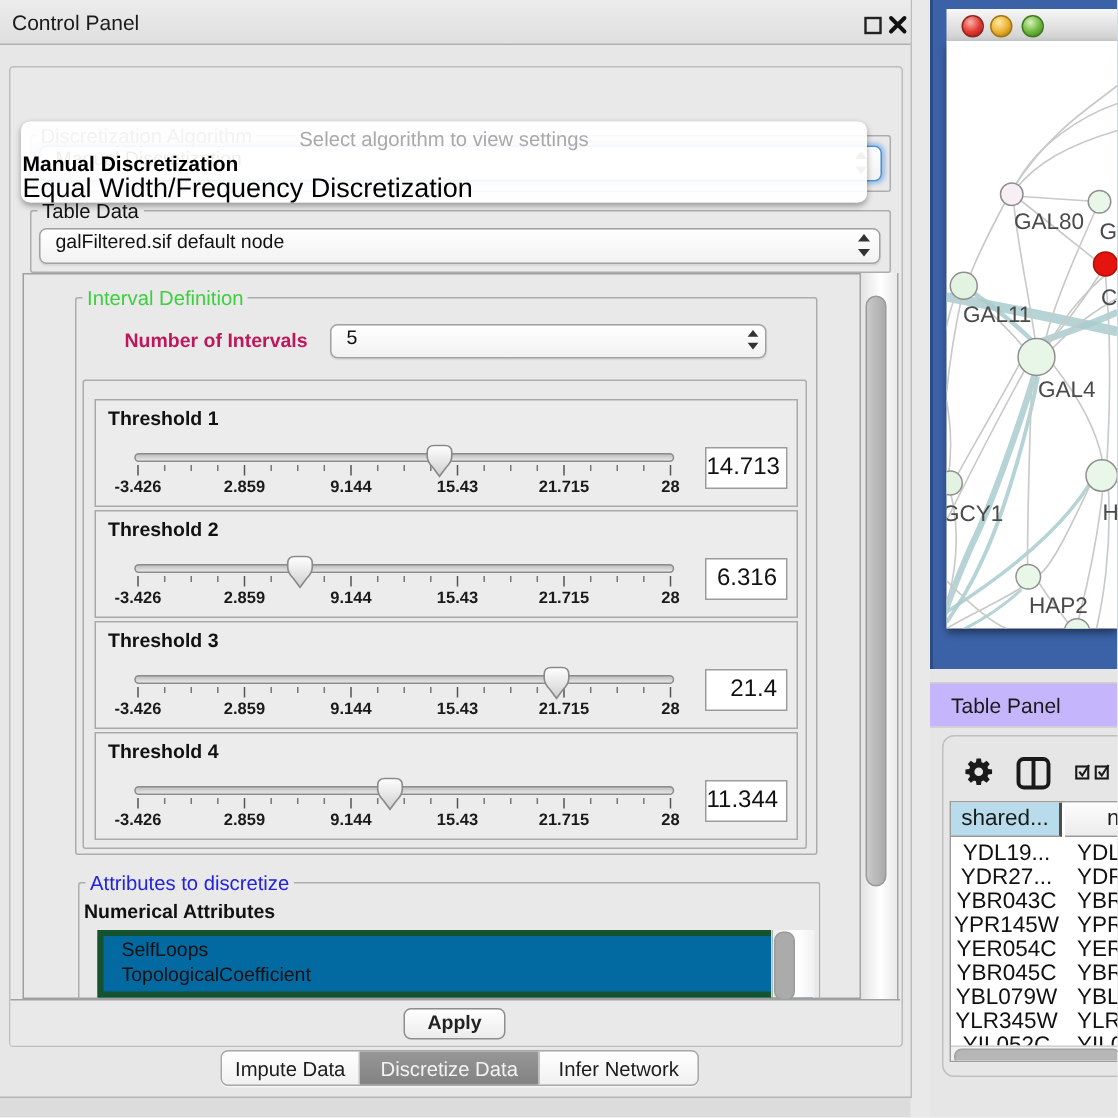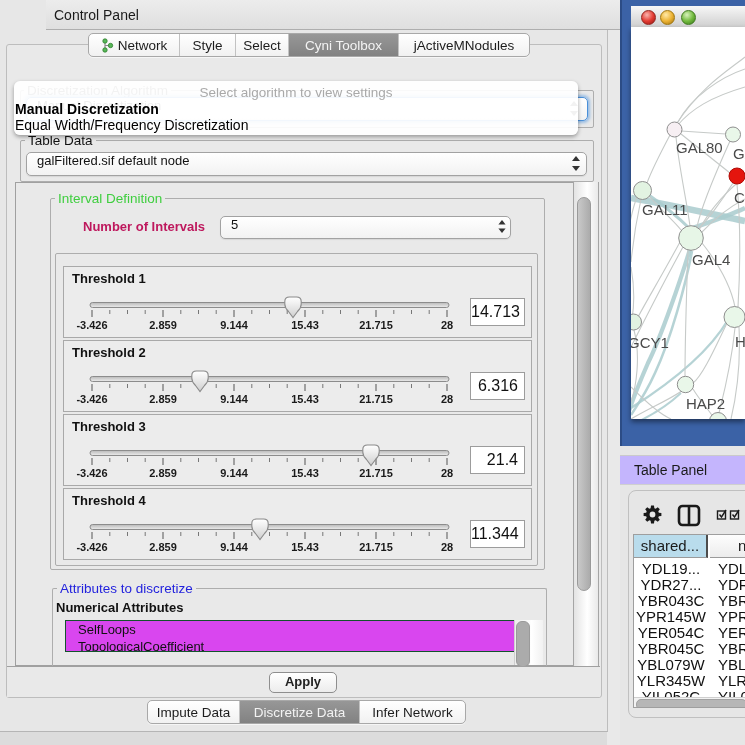--- a/index.html
+++ b/index.html
@@ -1,21 +1,21 @@
 <!DOCTYPE html>
 <html><head>
 <meta charset="utf-8">
 <style>
   html,body{margin:0;padding:0;}
   body{font-family:"Liberation Sans", sans-serif; -webkit-font-smoothing:antialiased;}
   #stage{position:relative;width:745px;height:745px;background:#dcdcdc;overflow:hidden;}
   .abs{position:absolute;}
   
   #cpwin{left:0;top:0;width:607px;height:731px;background:#e7e7e7;border-right:1px solid #bdbdbd;border-bottom:1px solid #b5b5b5;}
-  #cptitle{left:0;top:0;width:607px;height:29px;background:linear-gradient(#ececec,#dfdfdf);border-bottom:1px solid #aeaeae;margin-left:46px;}
+  #cptitle{left:0;top:0;width:607px;height:29px;background:linear-gradient(#ececec,#dfdfdf);border-bottom:1px solid #aeaeae;}
   #cptitle .t{position:absolute;left:8px;top:7px;font-size:14px;color:#1b1b1b;}
   
   #tabbox{left:6px;top:44px;width:594px;height:652px;background:#e9e9e9;border:1px solid #bdbdbd;border-radius:3px;}
   
   .seg{background:linear-gradient(#ffffff,#f1f1f1);border:1px solid #a8a8a8;border-radius:5px;display:flex;align-items:center;box-shadow:0 1px 0 rgba(255,255,255,.6);}
   .seg .s{height:100%;display:flex;align-items:center;justify-content:center;font-size:13.5px;color:#1c1c1c;border-right:1px solid #c2c2c2;box-sizing:border-box;}
   .seg .s:last-child{border-right:none;}
   .seg .sel{background:linear-gradient(#979797,#828282);color:#f3f3f3;}
   #toptabs{left:88px;top:33px;width:440px;height:22px;}
   #bottabs{left:147px;top:700px;width:317px;height:22px;}
@@ -55,34 +55,20 @@
 
   <div id="cpwin" class="abs">
     <div id="cptitle" class="abs">
         <span class="t">Control Panel</span>
       <svg class="abs" style="left:575px;top:10px" width="32" height="14" viewBox="0 0 32 14">
         <rect x="2" y="2" width="10" height="10" fill="none" stroke="#222" stroke-width="1.6"></rect>
         <path d="M19,2 L28,11 M28,2 L19,11" stroke="#111" stroke-width="2.6" stroke-linecap="round"></path>
       </svg>
     </div>
     <div id="tabbox" class="abs"></div>
-    <div id="toptabs" class="abs seg">
-      <div class="s" style="width:91px">
-        <svg width="13" height="15" viewBox="0 0 13 15" style="margin-right:4px">
-          <path d="M4,3.5 L4,11.5 M4,7.5 L9,7.5" stroke="#8a8a8a" stroke-width="1.2" fill="none"></path>
-          <circle cx="4" cy="3" r="2.2" fill="#57b857" stroke="#2e7d2e" stroke-width=".8"></circle>
-          <circle cx="4" cy="12" r="2.2" fill="#57b857" stroke="#2e7d2e" stroke-width=".8"></circle>
-          <circle cx="9.5" cy="7.5" r="2.2" fill="#57b857" stroke="#2e7d2e" stroke-width=".8"></circle>
-        </svg>
-        Network</div>
-      <div class="s" style="width:56px">Style</div>
-      <div class="s" style="width:53px">Select</div>
-      <div class="s sel" style="width:110px">Cyni Toolbox</div>
-      <div class="s" style="width:130px">jActiveMNodules</div>
-    </div>
 
     <div class="abs group" style="left:20px;top:90px;width:572px;height:36px;"></div>
     <div class="abs glabel" style="left:24px;top:83px;color:#4a4a4a;">Discretization Algorithm</div>
     <div class="abs combo" style="left:26px;top:97px;width:560px;height:22px;border:1.5px solid #4a90d9;box-shadow:0 0 3px 1.5px rgba(100,160,225,.6);">
         <span class="txt">Manual Discretization</span>
       </div>
     <svg class="abs stepper" style="left:569px;top:100px" width="10" height="17" viewBox="0 0 10 17">
       <path d="M5,1 L9,6 L1,6 Z" fill="#444"></path>
         <path d="M5,16 L9,11 L1,11 Z" fill="#444"></path>
     </svg>
@@ -291,42 +277,42 @@
   <span class="ticklab" style="left:170px;">9.144</span>
   <span class="ticklab" style="left:241px;">15.43</span>
   <span class="ticklab" style="left:312px;">21.715</span>
   <span class="ticklab" style="left:383px;">28</span>
   <div class="vbox">11.344</div>
 </div>
 
     <div class="abs group" style="left:52px;top:588px;width:493px;height:84px;border-bottom:none;"></div>
     <div class="abs glabel" style="left:57px;top:581px;color:#2323dd;">Attributes to discretize</div>
     <div class="abs" style="left:56px;top:600px;font-size:13px;font-weight:bold;color:#111;">Numerical Attributes</div>
-    <div class="abs" style="left:65px;top:620px;width:477px;height:32px;background:#d946ef;border:1px solid #14532d;box-sizing:border-box;overflow:hidden;font-size:13px;color:#111;">
+    <div class="abs" style="left:65px;top:620px;width:477px;height:45px;background:#0369a1;border:4px solid #14532d;box-sizing:border-box;overflow:hidden;font-size:13px;color:#111;">
       <div style="padding-left:12px;height:17px;line-height:17px;">SelfLoops</div>
       <div style="padding-left:12px;height:17px;line-height:17px;">TopologicalCoefficient</div>
       <div style="padding-left:12px;height:17px;line-height:17px;">BetweennessCentrality</div>
     </div>
     <div class="abs" style="left:514px;top:620px;width:28px;height:45px;background:linear-gradient(90deg,#ededed,#ffffff 60%,#f1f1f1);border-left:1px solid #cfcfcf;"></div>
     <div class="abs" style="left:516px;top:621px;width:12px;height:44px;background:#ababab;border:1px solid #9a9a9a;border-radius:6px;"></div>
 
     <div class="abs" style="left:7px;top:666px;width:593px;height:30px;background:#e9e9e9;border-top:1px solid #a0a0a0;"></div>
     <div class="abs" style="left:269px;top:672px;width:66px;height:19px;background:linear-gradient(#ffffff,#ececec);border:1px solid #8e8e8e;border-radius:5px;font-size:13px;font-weight:bold;color:#222;text-align:center;line-height:18px;">Apply</div>
 
     <div id="bottabs" class="abs seg">
       <div class="s" style="width:92px">Impute Data</div>
       <div class="s sel" style="width:120px">Discretize Data</div>
       <div class="s" style="width:105px">Infer Network</div>
     </div>
   </div>
 
   <div class="abs" style="left:14px;top:81px;width:564px;height:54px;background:rgba(255,255,255,0.93);border-radius:6px;box-shadow:0 2px 4px rgba(0,0,0,0.35);z-index:50;"></div>
   <div class="abs" style="left:14px;top:85px;width:564px;z-index:51;font-size:13.5px;color:#a9a9a9;text-align:center;height:16px;line-height:16px;">Select algorithm to view settings</div>
   <div class="abs" style="left:15px;top:101px;width:560px;z-index:51;font-size:14px;font-weight:bold;color:#000;height:16px;line-height:16px;">Manual Discretization</div>
-  <div class="abs" style="left:15px;top:117px;width:560px;z-index:51;font-size:14px;color:#000;height:16px;line-height:16px;">Equal Width/Frequency Discretization</div>
+  <div class="abs" style="left:15px;top:117px;width:560px;z-index:51;font-size:18px;color:#000;height:16px;line-height:16px;">Equal Width/Frequency Discretization</div>
 
   <div id="netframe" class="abs">
       <div class="edge"></div>
     </div>
   <div id="nettitle" class="abs">
     <div class="light" style="left:10px;background:radial-gradient(circle at 38% 30%, #f9b4ae, #e33b32 52%, #8f1813);border:1px solid #93231d;"></div>
     <div class="light" style="left:29px;background:radial-gradient(circle at 38% 30%, #ffe9a8, #ecb233 52%, #9c6f10);border:1px solid #a1770e;"></div>
     <div class="light" style="left:50px;background:radial-gradient(circle at 38% 30%, #d8f2bc, #72ba3e 52%, #38751a);border:1px solid #3f7a1f;"></div>
   </div>
   <div id="netwhite" class="abs">

